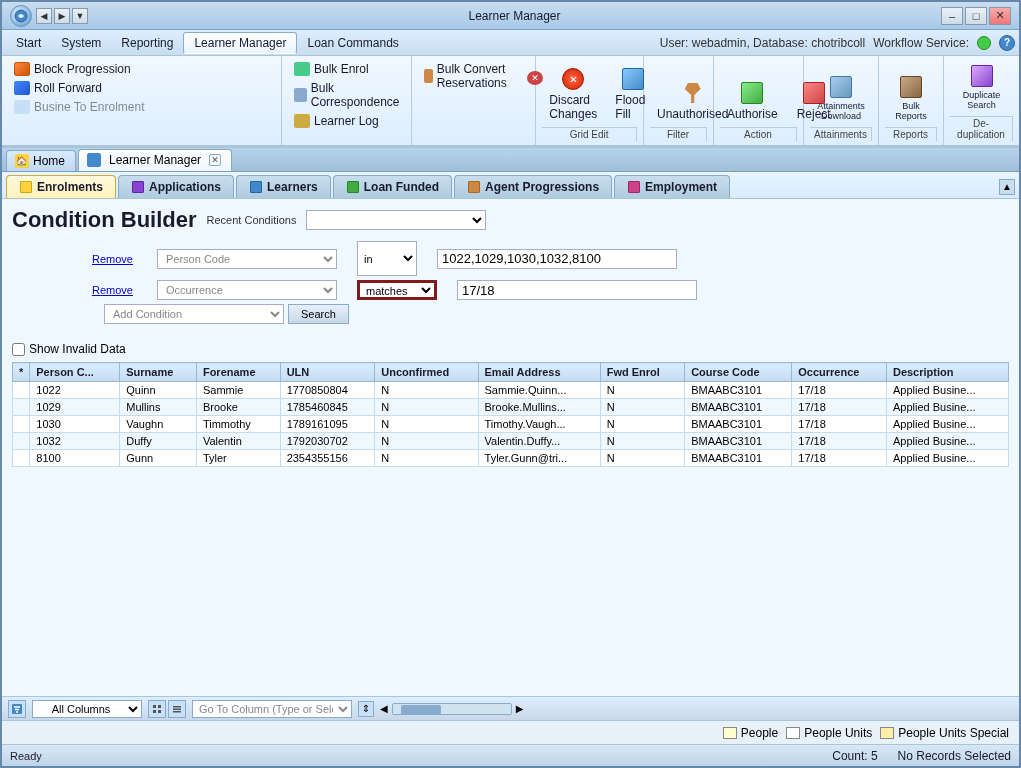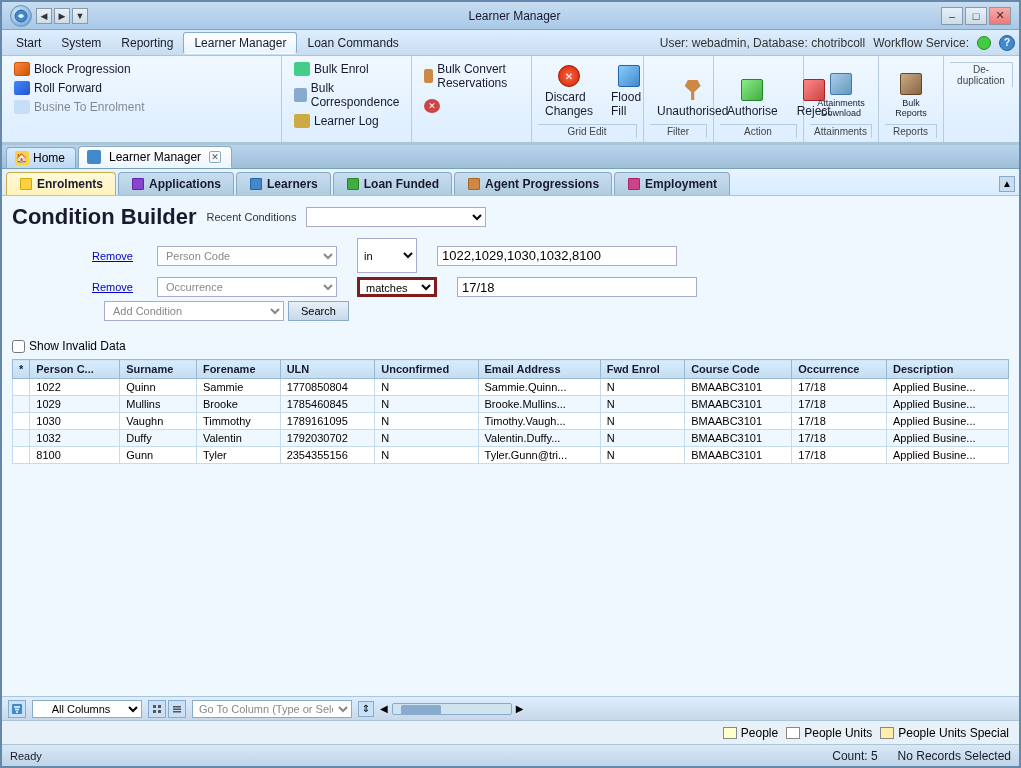--- a/index.html
+++ b/index.html
@@ -400,21 +400,21 @@
             <span>Bulk Correspondence</span>
           </div>
           <div class="toolbar-btn-small">
             <div style="width:16px;height:14px;background:#ccaa44;border-radius:2px;"></div>
             <span>Learner Log</span>
           </div>
         </div>
       </div>
 
       <div class="toolbar-section" style="min-width:120px;">
-        <div style="display:flex;flex-direction:column;gap:1px;">
+        <div style="display:flex;flex-direction:row;gap:1px;">
           <div class="toolbar-btn-small">
             <div style="width:16px;height:14px;background:#cc8844;border-radius:2px;"></div>
             <span>Bulk Convert Reservations</span>
           </div>
           <div class="toolbar-btn-small" style="margin-top:4px;">
             <div style="width:16px;height:14px;background:#cc4444;border-radius:50%;display:flex;align-items:center;justify-content:center;color:white;font-size:9px;">✕</div>
           </div>
         </div>
       </div>
 
@@ -484,20 +484,28 @@
             <div class="btn-icon">
               <div style="width:22px;height:22px;background:linear-gradient(135deg,#ccaa88,#886644);border:1px solid #664422;border-radius:2px;"></div>
             </div>
             <span style="font-size:9px;text-align:center;">Bulk Reports</span>
           </div>
         </div>
         <div class="section-label" style="width:100%;border-top:1px solid #b8cce0;margin-top:2px;">Reports</div>
       </div>
 
       <div class="toolbar-section" style="min-width:75px; border-right:none;">
+        <div style="display:flex;align-items:flex-end;flex:1;">
+          <div class="toolbar-btn">
+            <div class="btn-icon">
+              <div style="width:22px;height:22px;background:linear-gradient(135deg,#ddaaff,#8844cc);border:1px solid #6622aa;border-radius:2px;"></div>
+            </div>
+            <span style="font-size:9px;text-align:center;">Duplicate Search</span>
+          </div>
+        </div>
         <div class="section-label" style="width:100%;border-top:1px solid #b8cce0;margin-top:2px;">De-duplication</div>
       </div>
     </div>
   </div>
 
   <div class="tab-bar-outer">
     <div class="tab-item">
       <div class="tab-icon" style="background:#ffd040;">
         <span style="font-size:9px;">🏠</span>
       </div>

